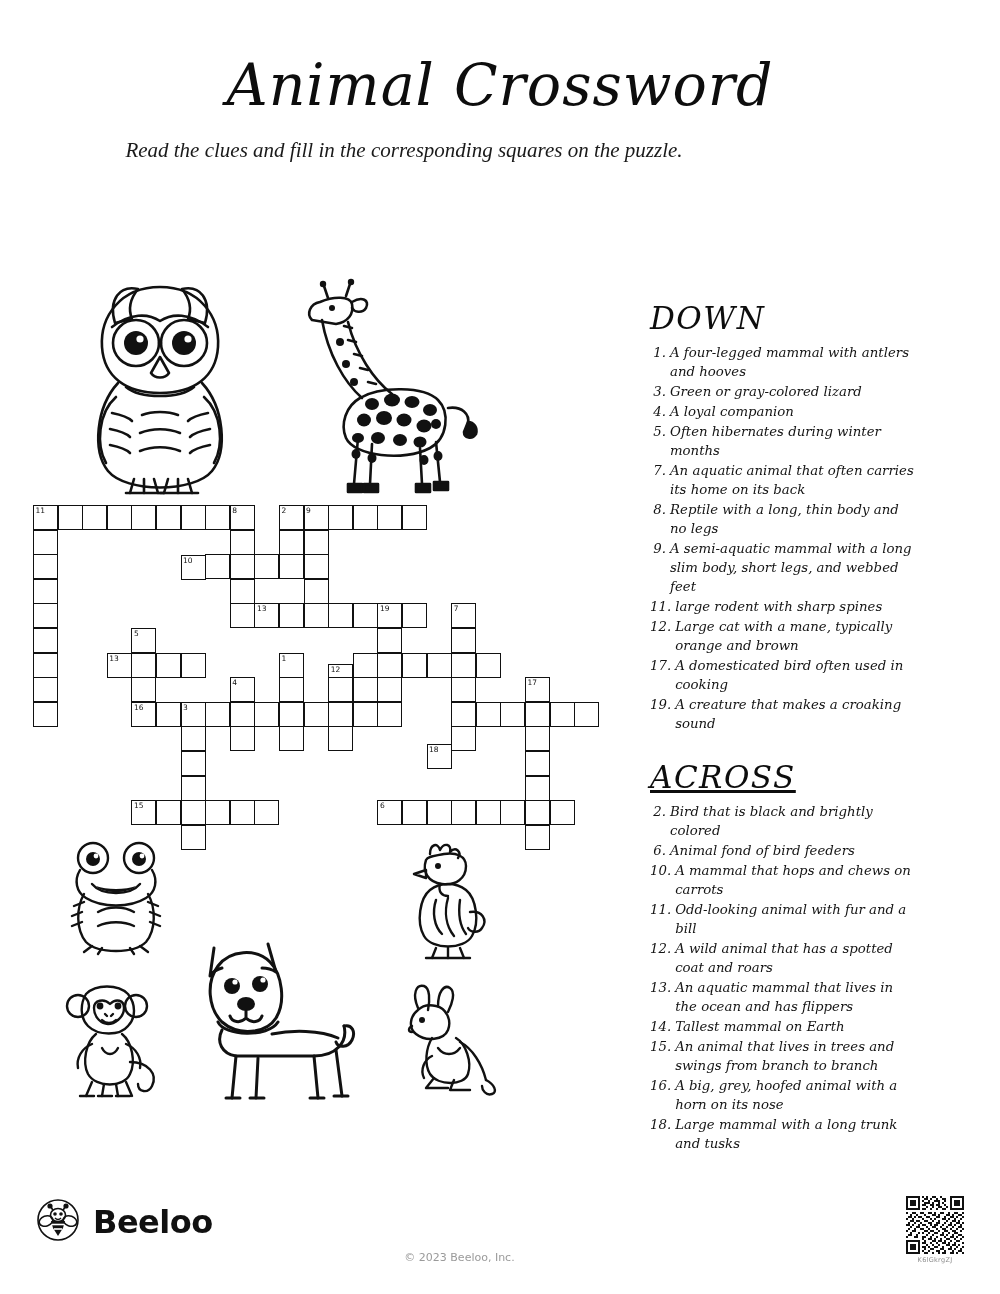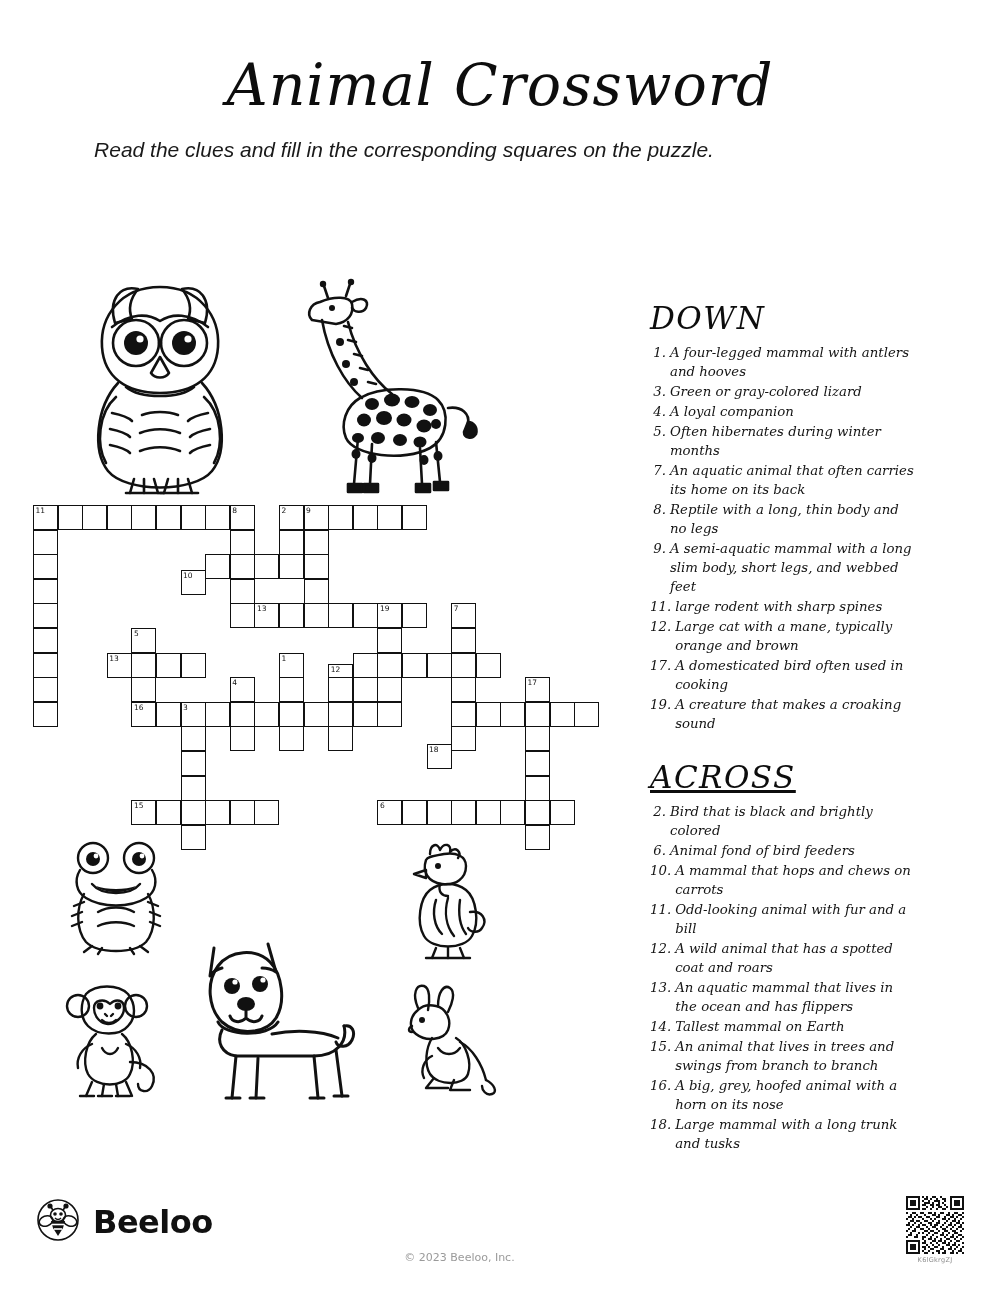--- a/index.html
+++ b/index.html
@@ -23,21 +23,21 @@
     font-style: italic;
     font-size: 57px;
     font-weight: 400;
     letter-spacing: 1px;
     color: #0d0d0d;
   }
   #page-subtitle {
     position: absolute;
     top: 138px; left: 0; width: 808px;
     text-align: center;
-    font-family: Liberation Sans, sans-serif;
+    font-family: Liberation Serif, serif;
     font-style: italic;
     font-size: 21px;
     color: #1a1a1a;
   }
 
   
   #clues-panel {
     position: absolute;
     left: 650px;
     top: 300px;
@@ -360,21 +360,21 @@
     </div>
     <div class="cell" style="left: 295.2px; top: 0px;"></div>
     <div class="cell" style="left: 319.8px; top: 0px;"></div>
     <div class="cell" style="left: 344.4px; top: 0px;"></div>
     <div class="cell" style="left: 369px; top: 0px;"></div>
     <div class="cell" style="left: 0px; top: 24.6px;"></div>
     <div class="cell" style="left: 196.8px; top: 24.6px;"></div>
     <div class="cell" style="left: 246px; top: 24.6px;"></div>
     <div class="cell" style="left: 270.6px; top: 24.6px;"></div>
     <div class="cell" style="left: 0px; top: 49.2px;"></div>
-    <div class="cell" style="left: 147.6px; top: 65px;">
+    <div class="cell" style="left: 147.6px; top: 50px;">
       <span class="cell-num">10</span>
     </div>
     <div class="cell" style="left: 172.2px; top: 49.2px;"></div>
     <div class="cell" style="left: 196.8px; top: 49.2px;"></div>
     <div class="cell" style="left: 221.4px; top: 49.2px;"></div>
     <div class="cell" style="left: 246px; top: 49.2px;"></div>
     <div class="cell" style="left: 270.6px; top: 49.2px;"></div>
     <div class="cell" style="left: 0px; top: 73.8px;"></div>
     <div class="cell" style="left: 196.8px; top: 73.8px;"></div>
     <div class="cell" style="left: 270.6px; top: 73.8px;"></div>

